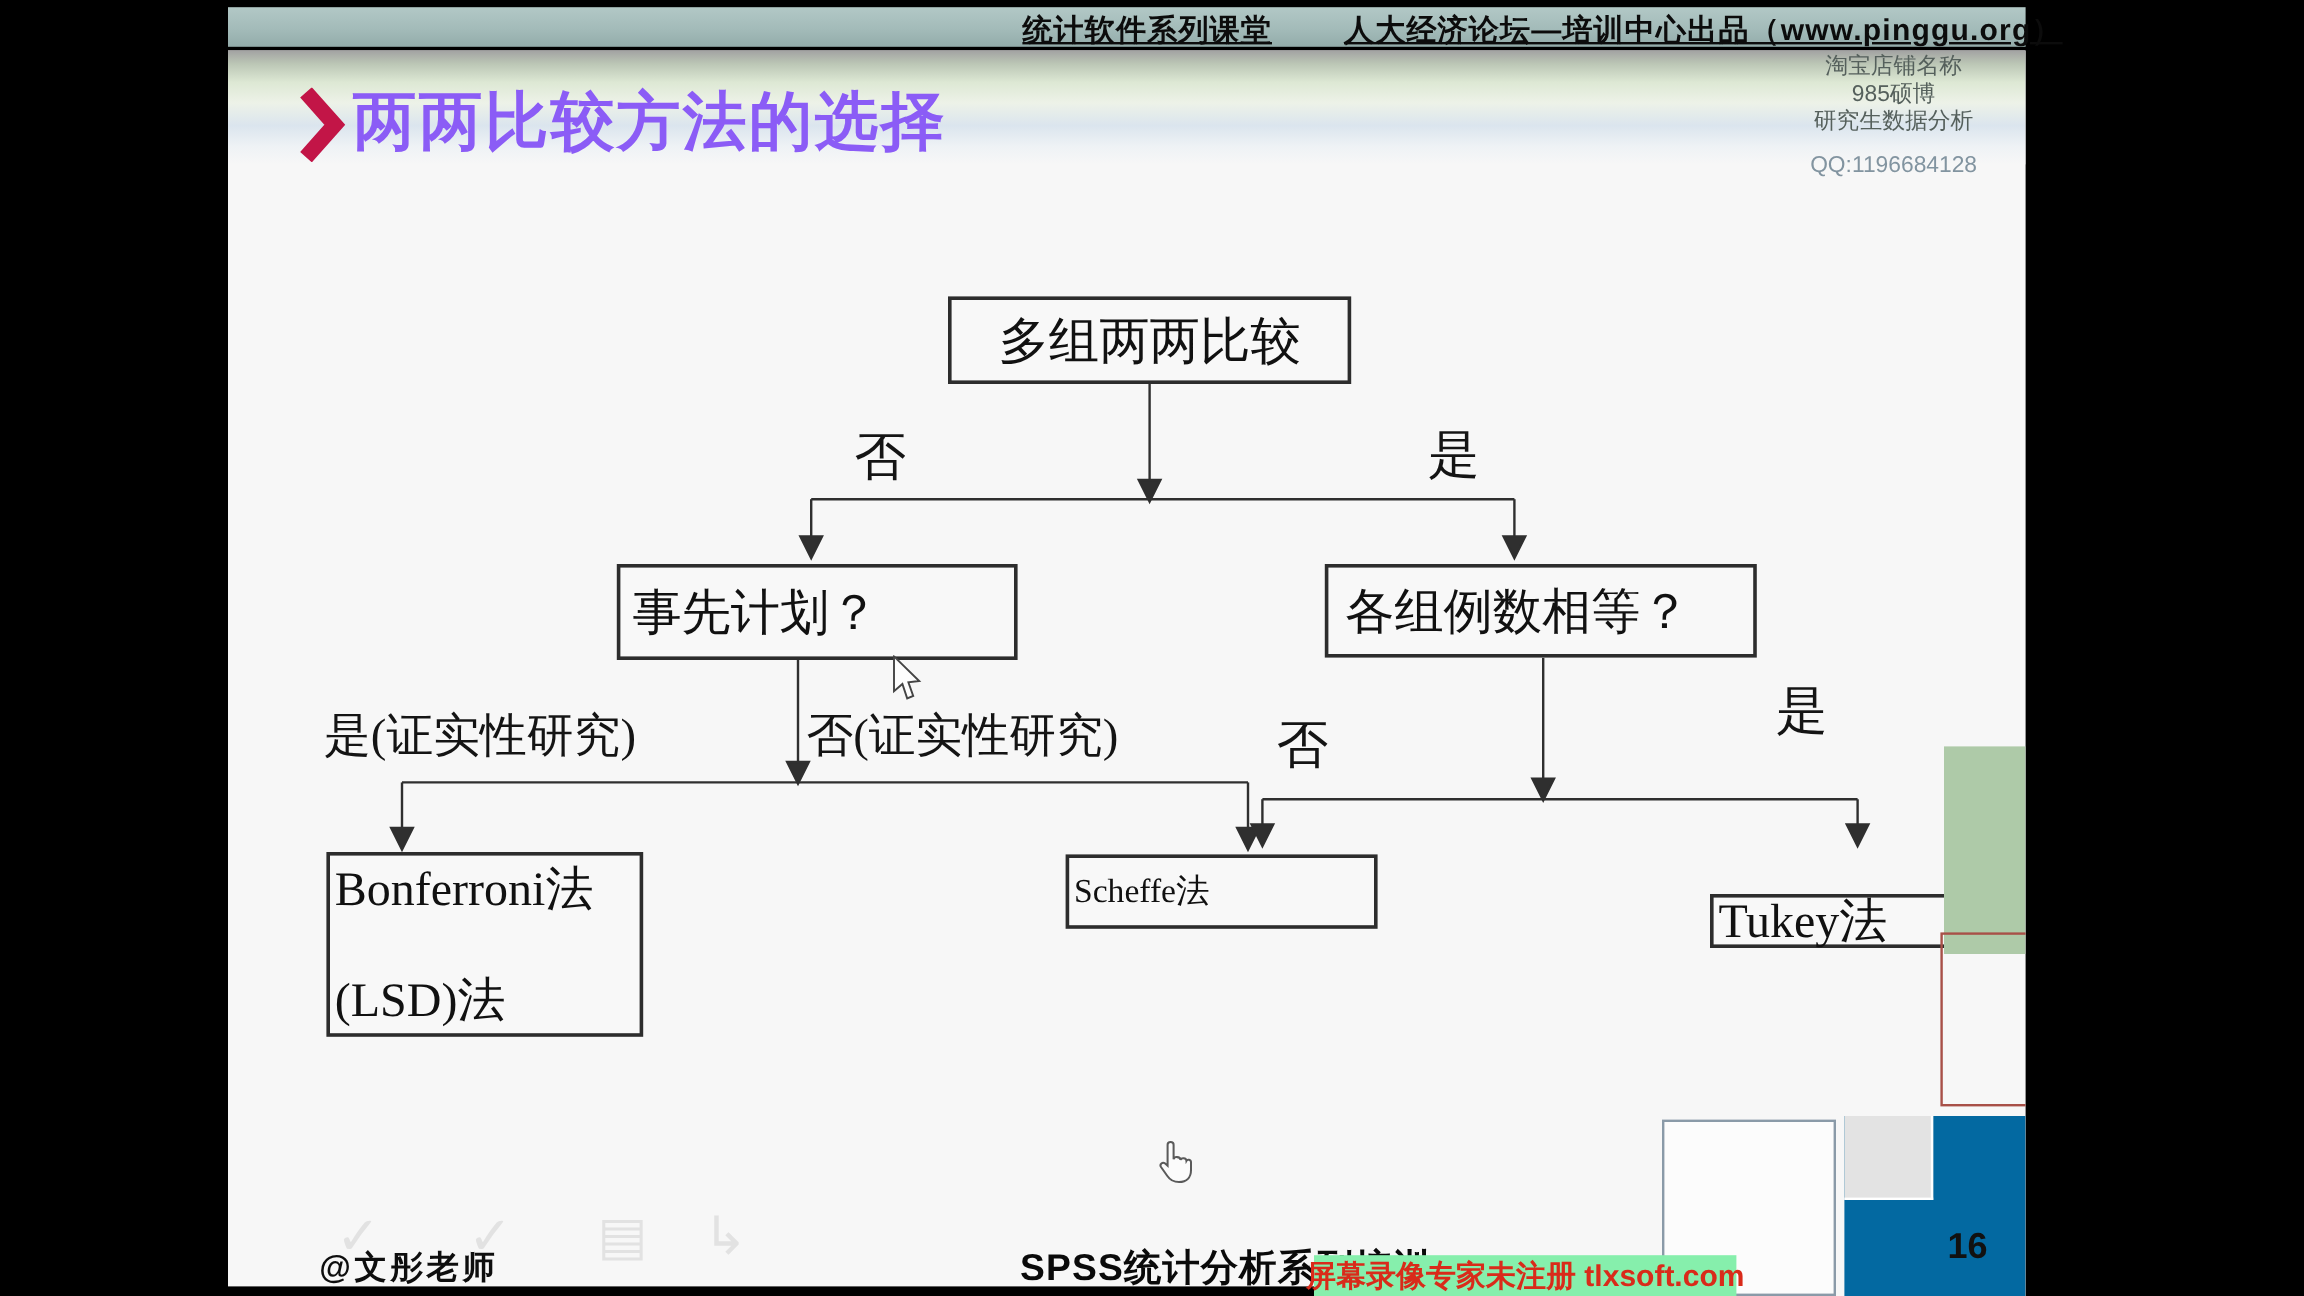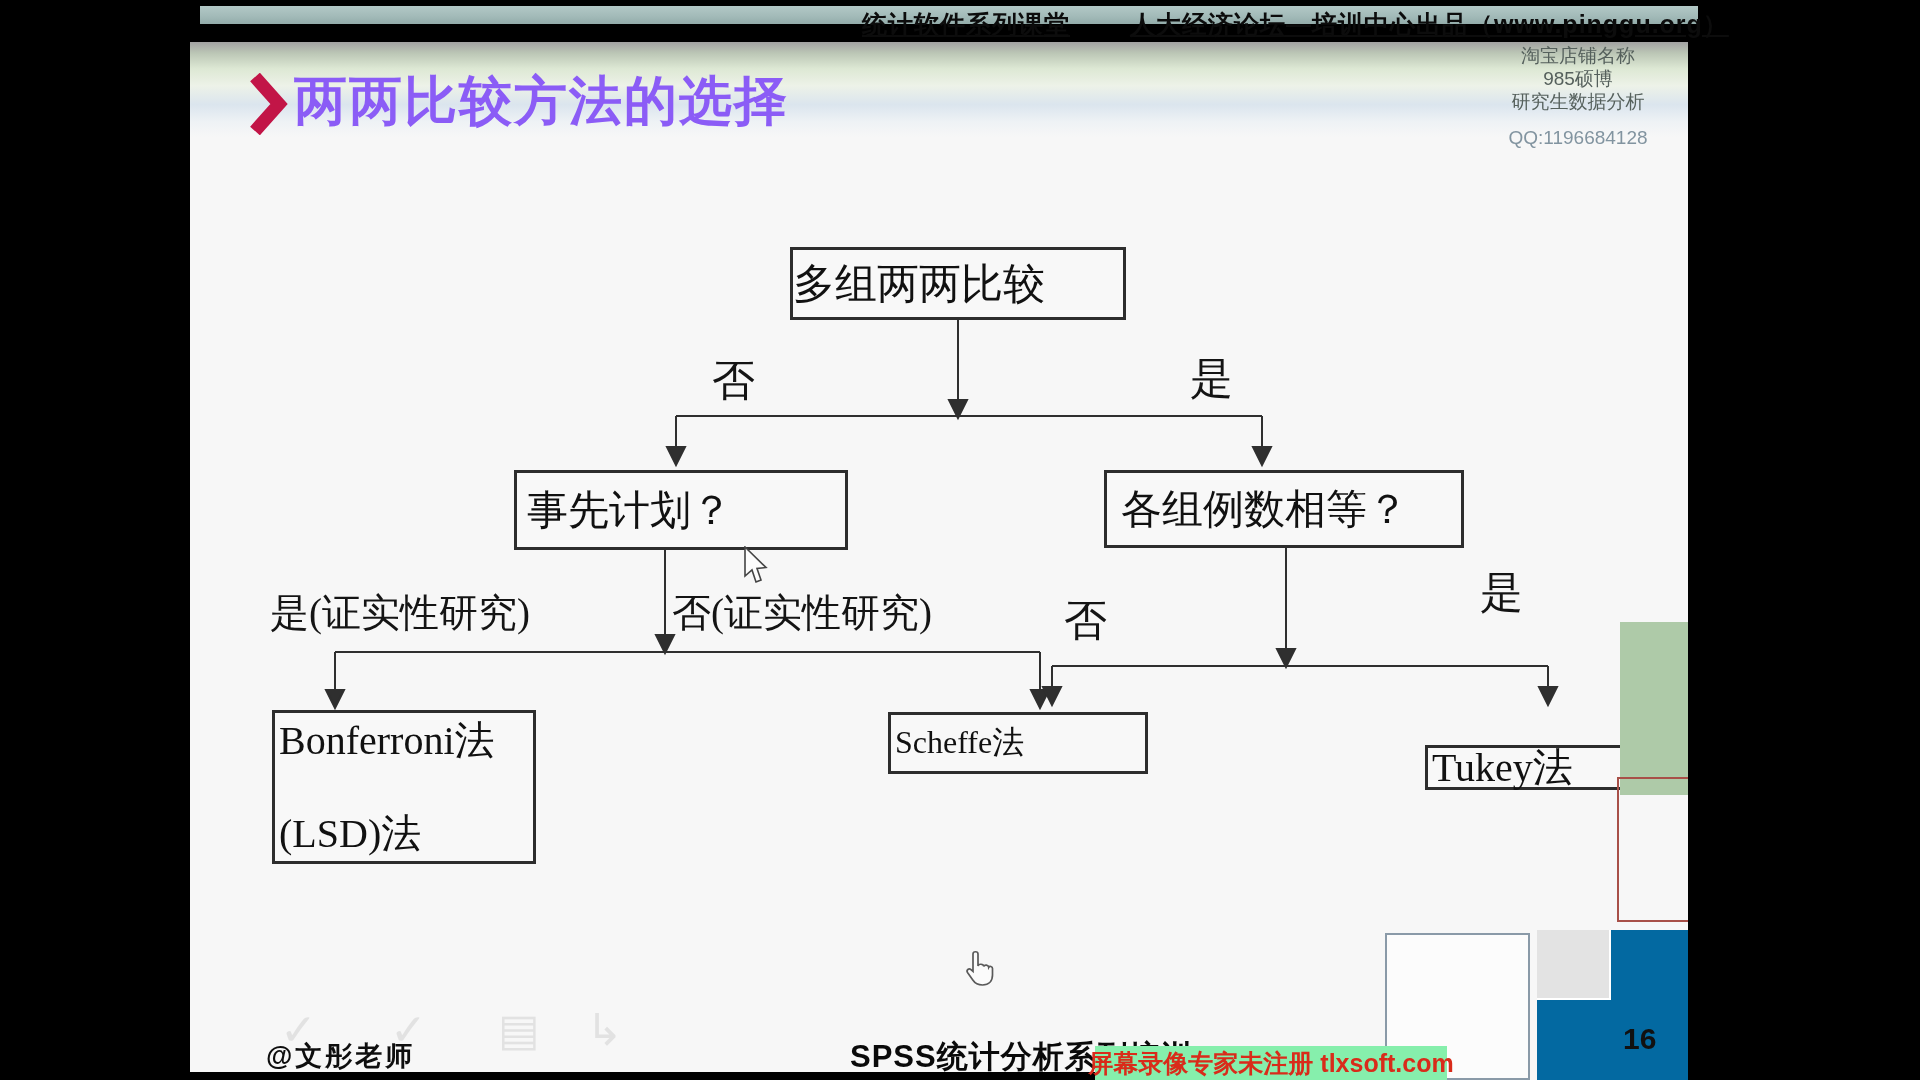--- a/index.html
+++ b/index.html
@@ -1,20 +1,20 @@
 <!DOCTYPE html>
 <html><head>
 <meta charset="utf-8">
 <style>
   html,body{margin:0;padding:0;background:#000;}
   #stage{position:relative;width:1920px;height:1080px;background:#000;overflow:hidden;
          font-family:"Liberation Sans", sans-serif;}
 
   
-  .header-band{position:absolute;left:200px;top:6px;width:1498px;height:18px;
+  .header-band{position:absolute;left:190px;top:6px;width:1498px;height:33px;
                background:linear-gradient(180deg,#b2c8c6 0%,#a3bbb9 55%,#93acaa 100%);}
   .header-text{position:absolute;top:2px;font-size:25px;font-weight:bold;color:#0c0c0c;
                text-decoration:underline;letter-spacing:1px;white-space:nowrap;}
   .header-left{left:662px;}
   .header-right{left:930px;}
 
   
   .slide{position:absolute;left:190px;top:42px;width:1498px;height:1038px;
          background:#f7f7f7;overflow:hidden;}
   .title-gradient{position:absolute;left:0;top:0;width:1498px;height:95px;
@@ -29,27 +29,27 @@
   .slide-title{position:absolute;left:104px;top:24px;font-size:53px;font-weight:bold;
       color:#8b5cf6;font-family:Liberation Mono, monospace;letter-spacing:2px;white-space:nowrap;}
 
   
   .fc-svg{position:absolute;left:0;top:0;width:1498px;height:1038px;pointer-events:none;}
   .fbox{position:absolute;border:3px solid #2d2d2d;background:#f8f8f8;color:#111;
         font-family:"Liberation Serif", serif;display:flex;align-items:center;
         white-space:nowrap;box-sizing:border-box;}
   .flabel{position:absolute;color:#141414;font-family:"Liberation Serif", serif;white-space:nowrap;}
 
-  .box-root{left:600px;top:205px;width:336px;height:73px;font-size:42px;}
+  .box-root{left:600px;top:205px;width:336px;height:73px;font-size:42px;justify-content:center;}
   .box-planned{left:324px;top:428px;width:334px;height:80px;font-size:41px;padding-left:10px;}
   .box-equal{left:914px;top:428px;width:360px;height:78px;font-size:41px;padding-left:14px;}
   .box-bonferroni{left:82px;top:668px;width:264px;height:154px;font-size:40px;
                   flex-direction:column;align-items:flex-start;justify-content:space-between;
                   padding-left:4px;}
-  .box-scheffe{left:698px;top:670px;width:260px;height:62px;font-size:32px;padding-left:4px;}
+  .box-scheffe{left:698px;top:670px;width:260px;height:62px;font-size:28px;padding-left:4px;}
   .box-tukey{left:1235px;top:703px;width:232px;height:45px;font-size:40px;padding-left:4px;}
 
   .lbl-no-1{left:522px;top:310px;font-size:43px;}
   .lbl-yes-1{left:1000px;top:308px;font-size:43px;}
   .lbl-planned-yes{left:80px;top:544px;font-size:39px;}
   .lbl-planned-no{left:482px;top:544px;font-size:39px;}
   .lbl-equal-no{left:874px;top:550px;font-size:43px;}
   .lbl-equal-yes{left:1290px;top:522px;font-size:43px;}
 
   

